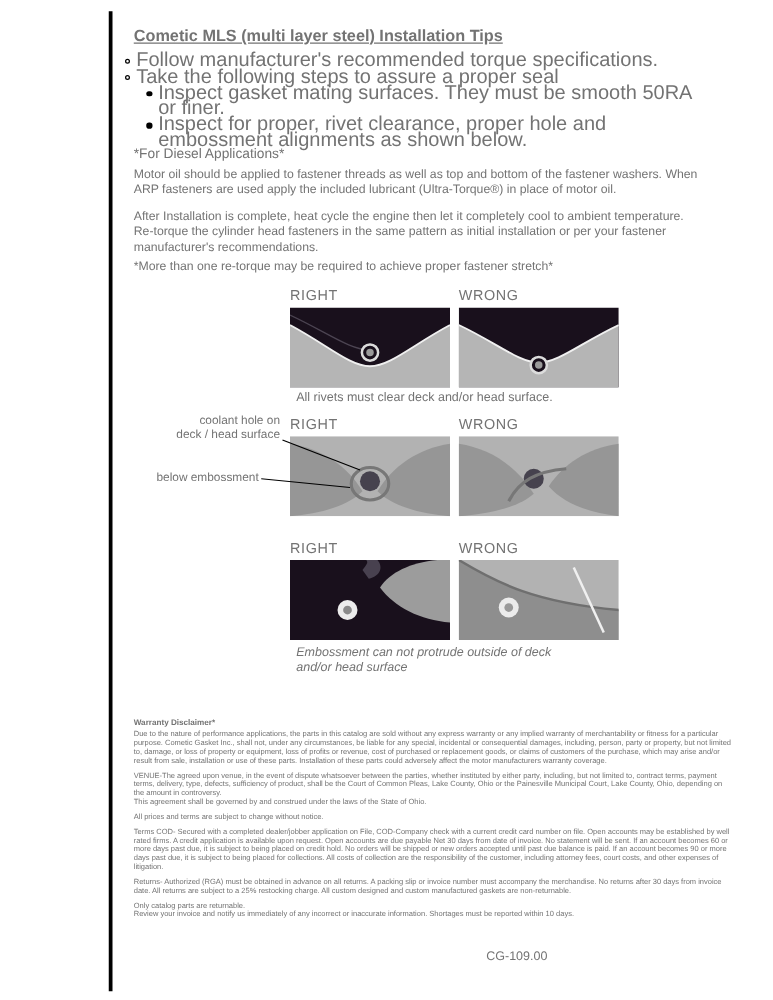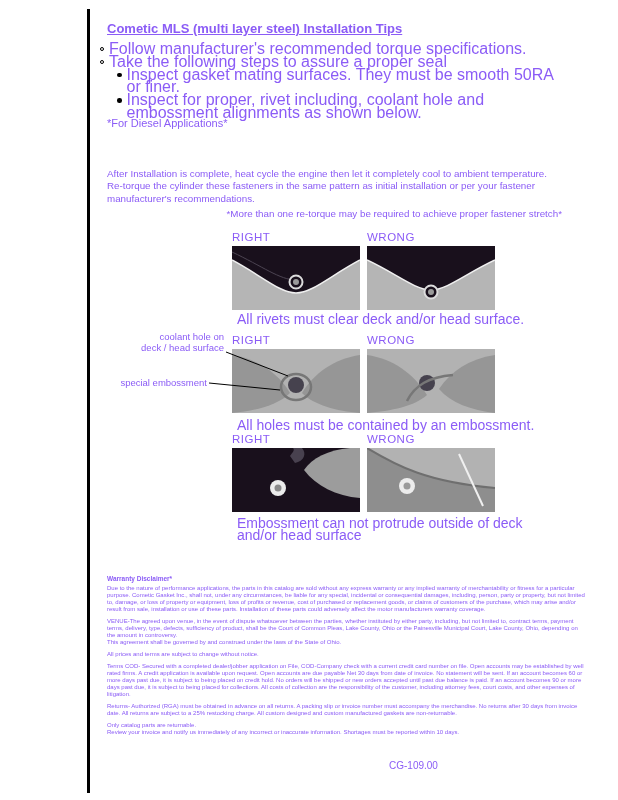--- a/index.html
+++ b/index.html
@@ -1,43 +1,43 @@
 <!DOCTYPE html>
 <html><head>
 <meta charset="utf-8">
 <style>
   * { margin:0; padding:0; box-sizing:border-box; }
   html,body { background:#ffffff; }
   .page {
     position:relative; width:618px; height:800px; background:#ffffff;
-    font-family:"Liberation Sans", sans-serif; color:#8b5cf6; overflow:hidden;
+    font-family:"Liberation Sans", sans-serif; color:#737373; overflow:hidden;
   }
   .left-rule { position:absolute; left:87px; top:9px; width:3px; height:784px; background:#000; }
 
   .title {
     position:absolute; left:107px; top:21px;
     font-size:13px; font-weight:bold; text-decoration:underline; white-space:nowrap;
   }
 
   .tips { position:absolute; left:100px; top:43px; font-size:16px; line-height:12.8px; width:470px; }
   .tip { display:flex; align-items:flex-start; }
   .tip.sub { margin-left:17px; }
   .m1 { flex:none; width:4px; height:4px; border:1px solid #000; border-radius:50%; margin:4px 5px 0 0; }
   .m2 { flex:none; width:4.5px; height:4.5px; background:#000; border-radius:50%; margin:4px 5px 0 0; }
 
   .diesel-h { position:absolute; left:107px; top:117px; font-size:11px; font-weight:normal; }
   .para { position:absolute; left:107px; width:455px; font-size:9.8px; line-height:12.4px; }
   #p1 { top:134px; }
   #p2 { top:168px; }
-  #note { top:208px;text-align:right; }
+  #note { top:208px; }
 
   .dlabel { position:absolute; width:128px; text-align:left; font-size:11.5px; letter-spacing:0.5px; }
   .dimg { position:absolute; width:128px; height:64px; }
   .dimg svg { display:block; width:100%; height:100%; }
-  .caption { position:absolute; font-size:14px; white-space:pre-line; line-height:12px; }
+  .caption { position:absolute; font-size:10px; white-space:pre-line; line-height:12px; }
 
   .ptr-label { position:absolute; font-size:9.5px; line-height:10.5px; text-align:right; white-space:pre-line; }
   .overlay { position:absolute; left:0; top:0; width:618px; height:800px; pointer-events:none; }
 
   .disclaimer { position:absolute; left:107px; top:575px; width:480px; font-size:6px; line-height:7px; }
   .disclaimer h2 { font-size:6.5px; font-weight:bold; margin-bottom:3px; }
   .disclaimer p { margin-bottom:5px; white-space:pre-line; }
 
   .footer-code { position:absolute; left:389px; top:760px; font-size:10px; }
 </style>
@@ -58,26 +58,27 @@
     <div class="tip">
       <span class="m1"></span>
       <span>Take the following steps to assure a proper seal</span>
     </div>
     <div class="tip sub">
       <span class="m2"></span>
       <span>Inspect gasket mating surfaces.  They must be smooth 50RA or finer.</span>
     </div>
     <div class="tip sub">
       <span class="m2"></span>
-      <span>Inspect for proper, rivet including, coolant hole and embossment alignments as shown below.</span>
+      <span>Inspect for proper, rivet clearance, proper hole and embossment alignments as shown below.</span>
     </div>
   </div>
 
   <div class="diesel-h">*For Diesel Applications*</div>
-  <p class="para" id="p2">After Installation is complete, heat cycle the engine then let it completely cool to ambient temperature. Re-torque the cylinder these fasteners in the same pattern as initial installation or per your fastener manufacturer's recommendations.</p>
+  <p class="para" id="p1">Motor oil should be applied to fastener threads as well as top and bottom of the fastener washers. When ARP fasteners are used apply the included lubricant (Ultra-Torque®) in place of motor oil.</p>
+  <p class="para" id="p2">After Installation is complete, heat cycle the engine then let it completely cool to ambient temperature. Re-torque the cylinder head fasteners in the same pattern as initial installation or per your fastener manufacturer's recommendations.</p>
   <p class="para" id="note">*More than one re-torque may be required to achieve proper fastener stretch*</p>
 
   <div class="dlabel" style="left:232px; top:231px;">RIGHT</div>
   <div class="dlabel" style="left:367px; top:231px;">WRONG</div>
 
   <div class="dimg" style="left:232px; top:246px;">
     <svg viewBox="0 0 128 64">
       <rect width="128" height="64" fill="#19101c"></rect>
       <path d="M0,14 C30,30 48,47 64,47 C80,47 98,30 128,14 L128,64 L0,64 Z" fill="#b5b5b5"></path>
       <path d="M0,14 C30,30 48,47 64,47 C80,47 98,30 128,14" fill="none" stroke="#f0f0f0" stroke-width="1.5"></path>
@@ -95,41 +96,40 @@
       <circle cx="64" cy="46" r="3" fill="#9a9a9a"></circle>
     </svg>
   </div>
   <div class="caption" style="left:237px; top:313px;">All rivets must clear deck and/or head surface.</div>
 
   <div class="dlabel" style="left:232px; top:334px;">RIGHT</div>
   <div class="dlabel" style="left:367px; top:334px;">WRONG</div>
 
   <div class="ptr-label" style="left:128px; top:332px; width:96px;">coolant hole on
 deck / head surface</div>
-  <div class="ptr-label" style="left:118px; top:378px; width:89px;">special embossment</div>
+  <div class="ptr-label" style="left:118px; top:378px; width:89px;">below embossment</div>
 
   <div class="dimg" style="left:232px; top:349px;">
     <svg viewBox="0 0 128 64">
       <rect width="128" height="64" fill="#b2b2b2"></rect>
       <path d="M0,64 L0,6 C26,10 46,24 58,44 C46,56 24,62 0,64 Z" fill="#969696"></path>
       <path d="M128,64 L128,6 C102,10 82,24 70,44 C82,56 104,62 128,64 Z" fill="#969696"></path>
       <ellipse cx="64" cy="38" rx="15" ry="13" fill="none" stroke="#777777" stroke-width="2.5"></ellipse>
       <circle cx="64" cy="36" r="8" fill="#46424e"></circle>
     </svg>
   </div>
   <div class="dimg" style="left:367px; top:349px;">
     <svg viewBox="0 0 128 64">
       <rect width="128" height="64" fill="#b2b2b2"></rect>
       <path d="M0,64 L0,6 C26,10 46,24 60,46 C48,57 24,62 0,64 Z" fill="#969696"></path>
       <path d="M128,64 L128,6 C102,10 84,22 72,40 C84,54 104,61 128,64 Z" fill="#969696"></path>
       <circle cx="60" cy="34" r="8" fill="#46424e"></circle>
       <path d="M40,52 C48,36 62,28 86,26" fill="none" stroke="#777777" stroke-width="2.5"></path>
     </svg>
   </div>
-  <div class="caption" style="left:237px; top:419px;">All holes must be contained by an embossment.</div>
 
   <div class="dlabel" style="left:232px; top:433px;">RIGHT</div>
   <div class="dlabel" style="left:367px; top:433px;">WRONG</div>
 
   <div class="dimg" style="left:232px; top:448px;">
     <svg viewBox="0 0 128 64">
       <rect width="128" height="64" fill="#19101c"></rect>
       <path d="M128,0 L128,50 C104,48 84,38 72,22 C80,10 96,2 118,0 Z" fill="#9c9c9c"></path>
       <path d="M70,0 C75,6 72,13 63,15 L58,8 C61,4 63,2 61,0 Z" fill="#48414f"></path>
       <circle cx="46" cy="40" r="8" fill="#ececec"></circle>
@@ -139,21 +139,21 @@
   <div class="dimg" style="left:367px; top:448px;">
     <svg viewBox="0 0 128 64">
       <rect width="128" height="64" fill="#b2b2b2"></rect>
       <path d="M0,0 C30,18 60,34 128,40 L128,64 L0,64 Z" fill="#8e8e8e"></path>
       <path d="M0,0 C30,18 60,34 128,40" fill="none" stroke="#6f6f6f" stroke-width="2"></path>
       <circle cx="40" cy="38" r="8" fill="#ececec"></circle>
       <circle cx="40" cy="38" r="3.5" fill="#9a9a9a"></circle>
       <path d="M92,6 L116,58" stroke="#f0f0f0" stroke-width="2"></path>
     </svg>
   </div>
-  <div class="caption" style="left:237px; top:517px;">Embossment can not protrude outside of deck
+  <div class="caption" style="left:237px; top:517px;font-style:italic;">Embossment can not protrude outside of deck
 and/or head surface</div>
 
   <svg class="overlay">
     <line x1="226" y1="352" x2="288" y2="376" stroke="#000" stroke-width="1"></line>
     <line x1="209" y1="383" x2="280" y2="390" stroke="#000" stroke-width="1"></line>
   </svg>
 
   <div class="disclaimer">
     <h2>Warranty Disclaimer*</h2>
     <p>Due to the nature of performance applications, the parts in this catalog are sold without any express warranty or any implied warranty of merchantability or fitness for a particular purpose.  Cometic Gasket Inc., shall not, under any circumstances, be liable for any special, incidental or consequential damages, including, person, party or property, but not limited to, damage, or loss of property or equipment, loss of profits or revenue, cost of purchased or replacement goods, or claims of customers of the purchase, which may arise and/or result from sale, installation or use of these parts.  Installation of these parts could adversely affect the motor manufacturers warranty coverage.</p>

